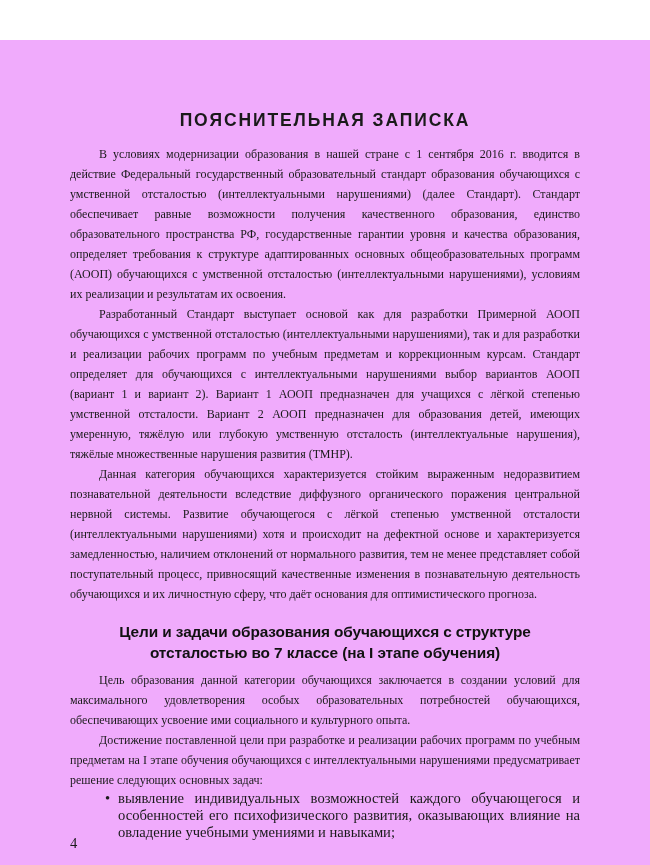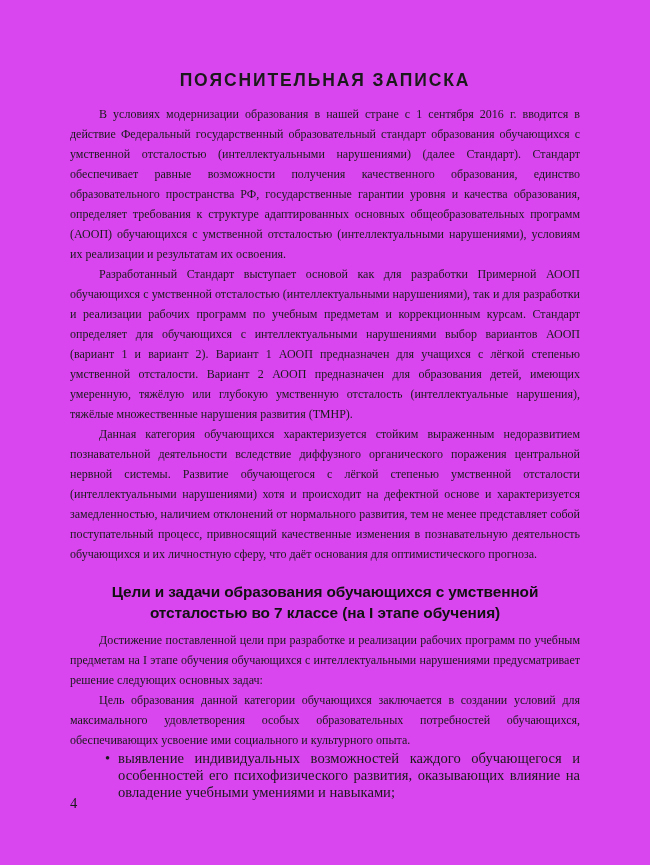--- a/index.html
+++ b/index.html
@@ -14,21 +14,22 @@
     position: relative;
     overflow: hidden;
     font-family: "Liberation Serif", "DejaVu Serif", serif;
     color: #1a1a1a;
     -webkit-font-smoothing: antialiased;
   }
 
   .page {
     position: absolute;
     inset: 0;
-    background: #d946ef;
+    background: #f0abfc;
+    margin-top: 40px;
   }
 
   .content {
     position: absolute;
     left: 70px;
     top: 70px;
     width: 510px;
   }
 
   .doc-title {
@@ -108,28 +109,28 @@
     <h1 class="doc-title">ПОЯСНИТЕЛЬНАЯ ЗАПИСКА</h1>
 
     <p class="body-par">В условиях модернизации образования в нашей стране с 1 сентября 2016 г. вводится в действие Федеральный государственный образовательный стандарт образования обучающихся с умственной отсталостью (интеллектуальными нарушениями) (далее Стандарт). Стандарт обеспечивает равные возможности получения качественного образования, единство образовательного пространства РФ, государственные гарантии уровня и качества образования, определяет требования к структуре адаптированных основных общеобразовательных программ (АООП) обучающихся с умственной отсталостью (интеллектуальными нарушениями), условиям их реализации и результатам их освоения.</p>
 
     <p class="body-par">Разработанный Стандарт выступает основой как для разработки Примерной АООП обучающихся с умственной отсталостью (интеллектуальными нарушениями), так и для разработки и реализации рабочих программ по учебным предметам и коррекционным курсам. Стандарт определяет для обучающихся с интеллектуальными нарушениями выбор вариантов АООП (вариант 1 и вариант 2). Вариант 1 АООП предназначен для учащихся с лёгкой степенью умственной отсталости. Вариант 2 АООП предназначен для образования детей, имеющих умеренную, тяжёлую или глубокую умственную отсталость (интеллектуальные нарушения), тяжёлые множественные нарушения развития (ТМНР).</p>
 
 
     <p class="body-par">Данная категория обучающихся характеризуется стойким выраженным недоразвитием познавательной деятельности вследствие диффузного органического поражения центральной нервной системы. Развитие обучающегося с лёгкой степенью умственной отсталости (интеллектуальными нарушениями) хотя и происходит на дефектной основе и характеризуется замедленностью, наличием отклонений от нормального развития, тем не менее представляет собой поступательный процесс, привносящий качественные изменения в познавательную деятельность обучающихся и их личностную сферу, что даёт основания для оптимистического прогноза.</p>
 
     <h2 class="section-heading">
-      <span>Цели и задачи образования обучающихся с умственной</span>
+      <span>Цели и задачи образования обучающихся с структуре</span>
       <br>
       <span>отсталостью во 7 классе (на I этапе обучения)</span>
     </h2>
 
+    <p class="body-par">Цель образования данной категории обучающихся заключается в создании условий для максимального удовлетворения особых образовательных потребностей обучающихся, обеспечивающих усвоение ими социального и культурного опыта.</p>
+
     <p class="body-par">Достижение поставленной цели при разработке и реализации рабочих программ по учебным предметам на I этапе обучения обучающихся с интеллектуальными нарушениями предусматривает решение следующих основных задач:</p>
-
-    <p class="body-par">Цель образования данной категории обучающихся заключается в создании условий для максимального удовлетворения особых образовательных потребностей обучающихся, обеспечивающих усвоение ими социального и культурного опыта.</p>
 
     <ul class="task-list">
       <li>
         <span class="bullet">•</span>
         <span>выявление индивидуальных возможностей каждого обучающегося и особенностей его психофизического развития, оказывающих влияние на овладение учебными умениями и навыками;</span>
       </li>
 
     </ul>
 
   </div>

